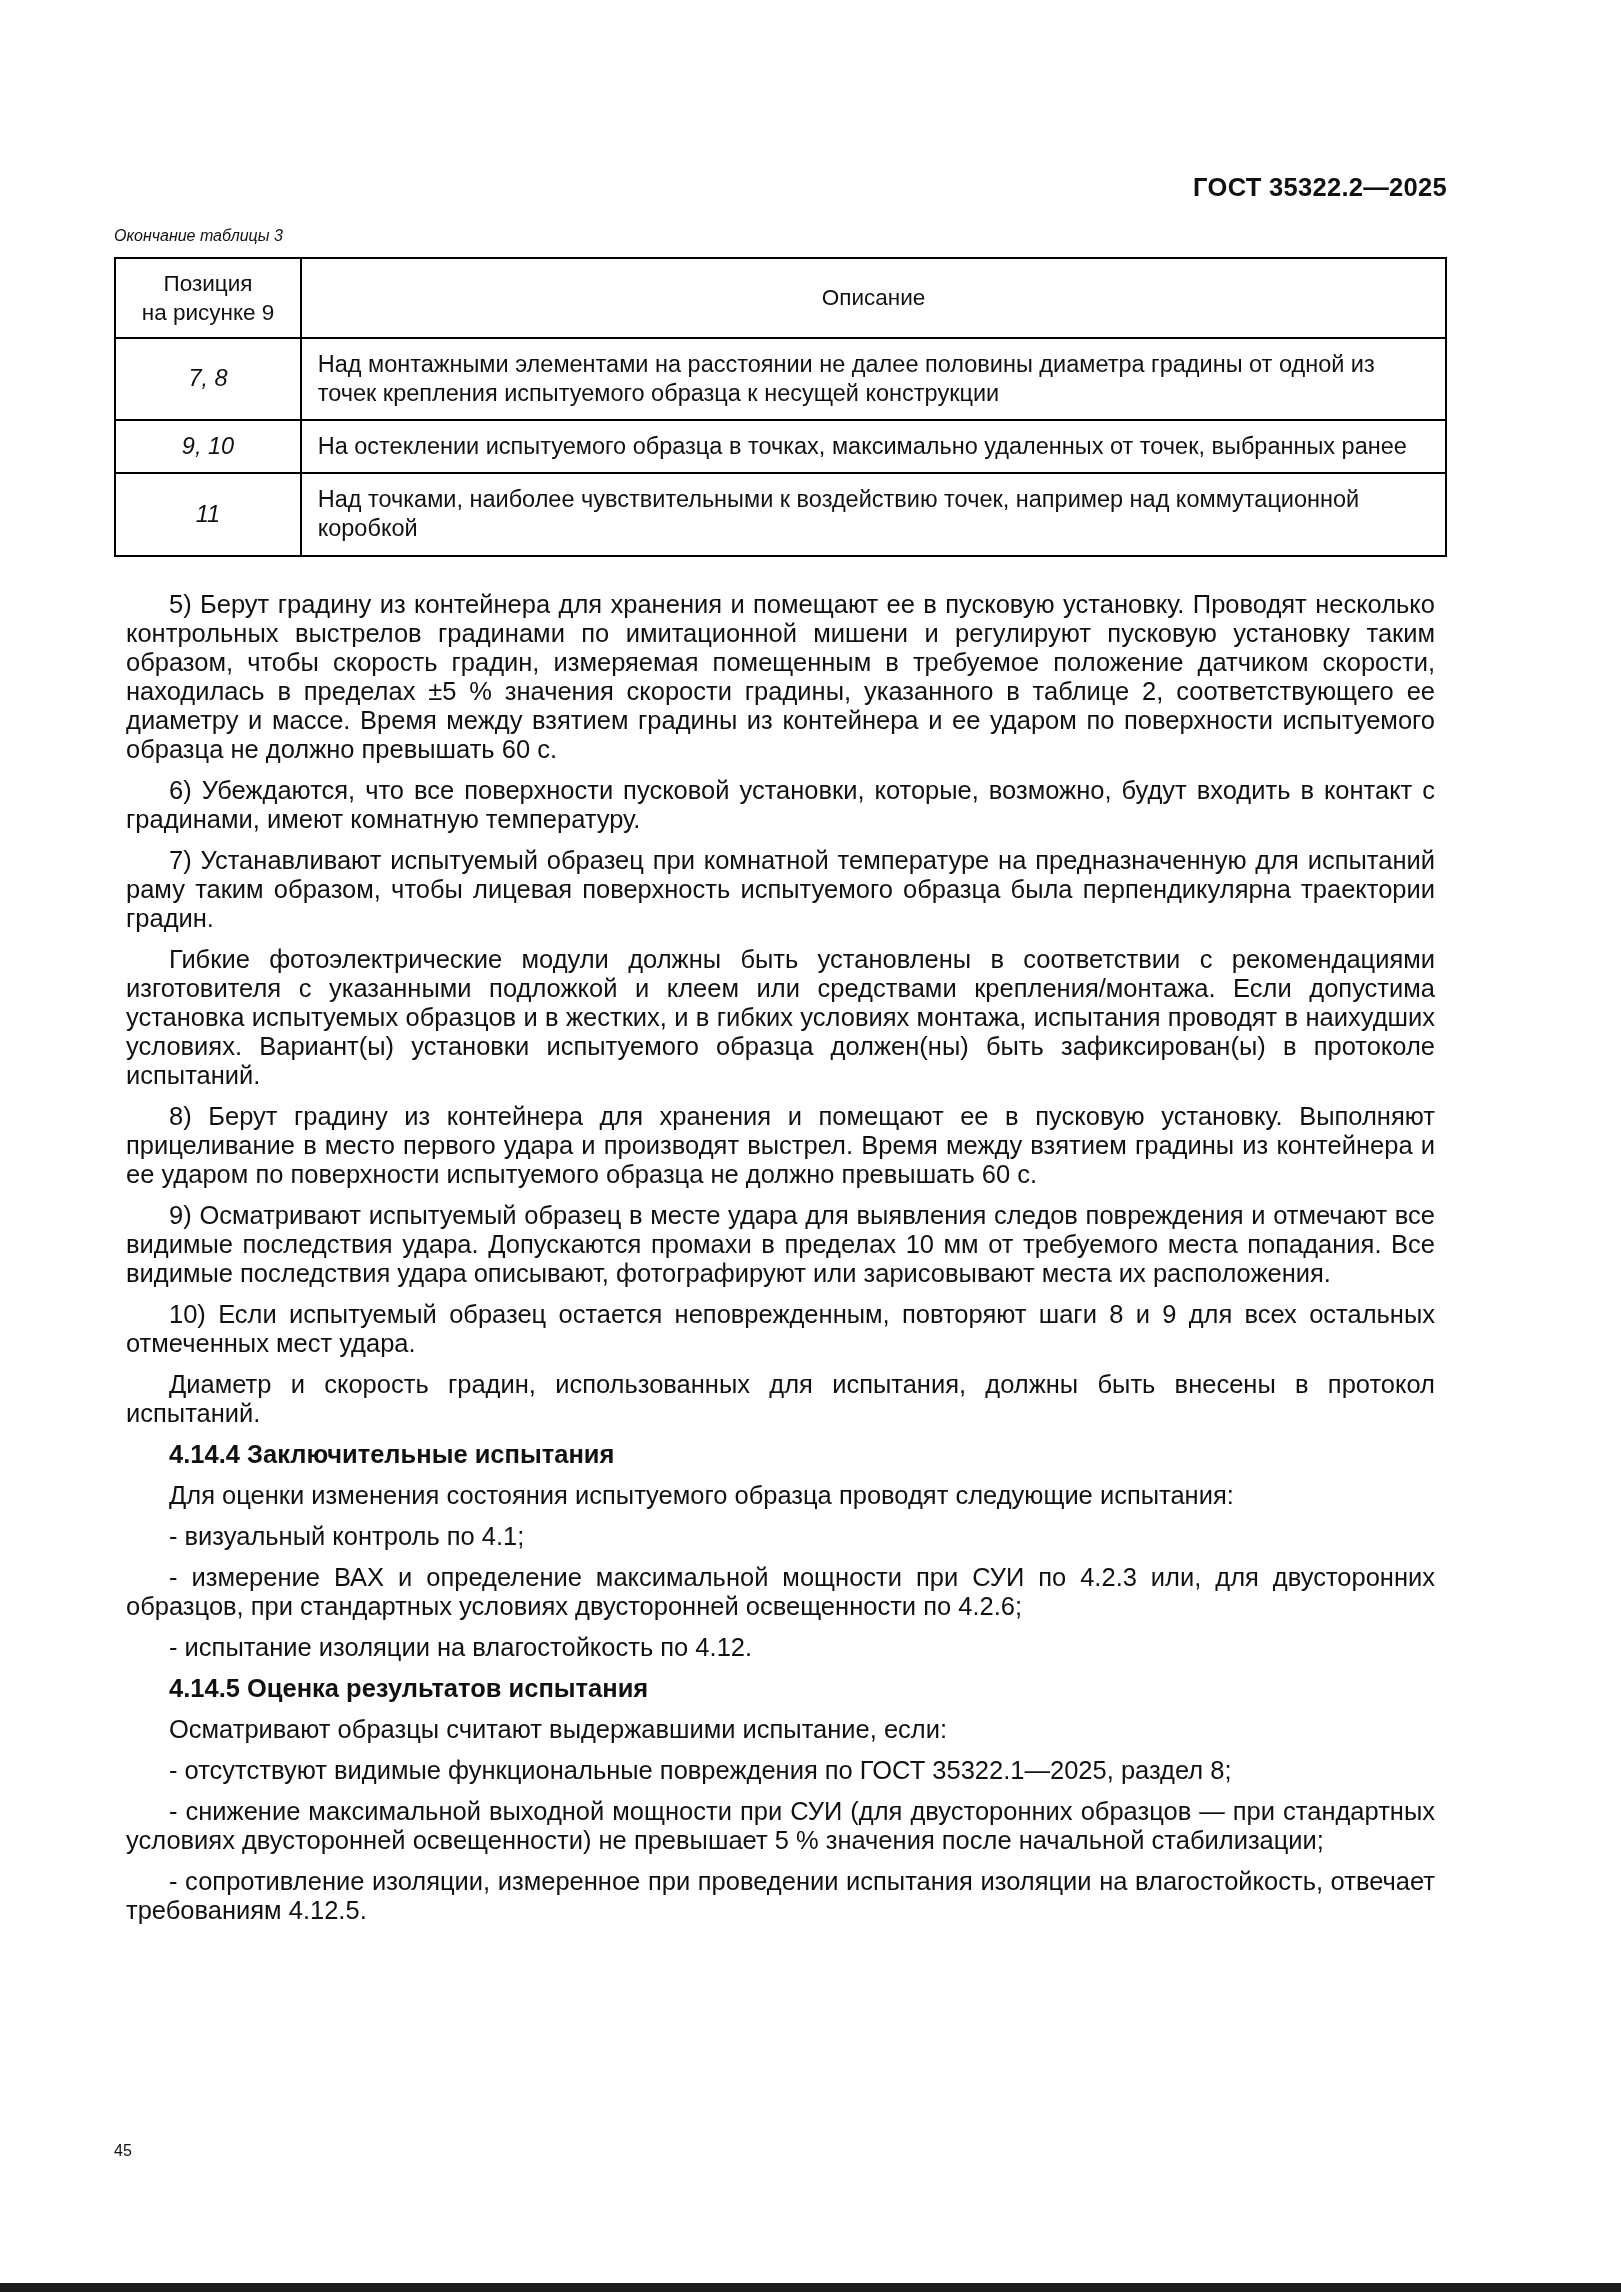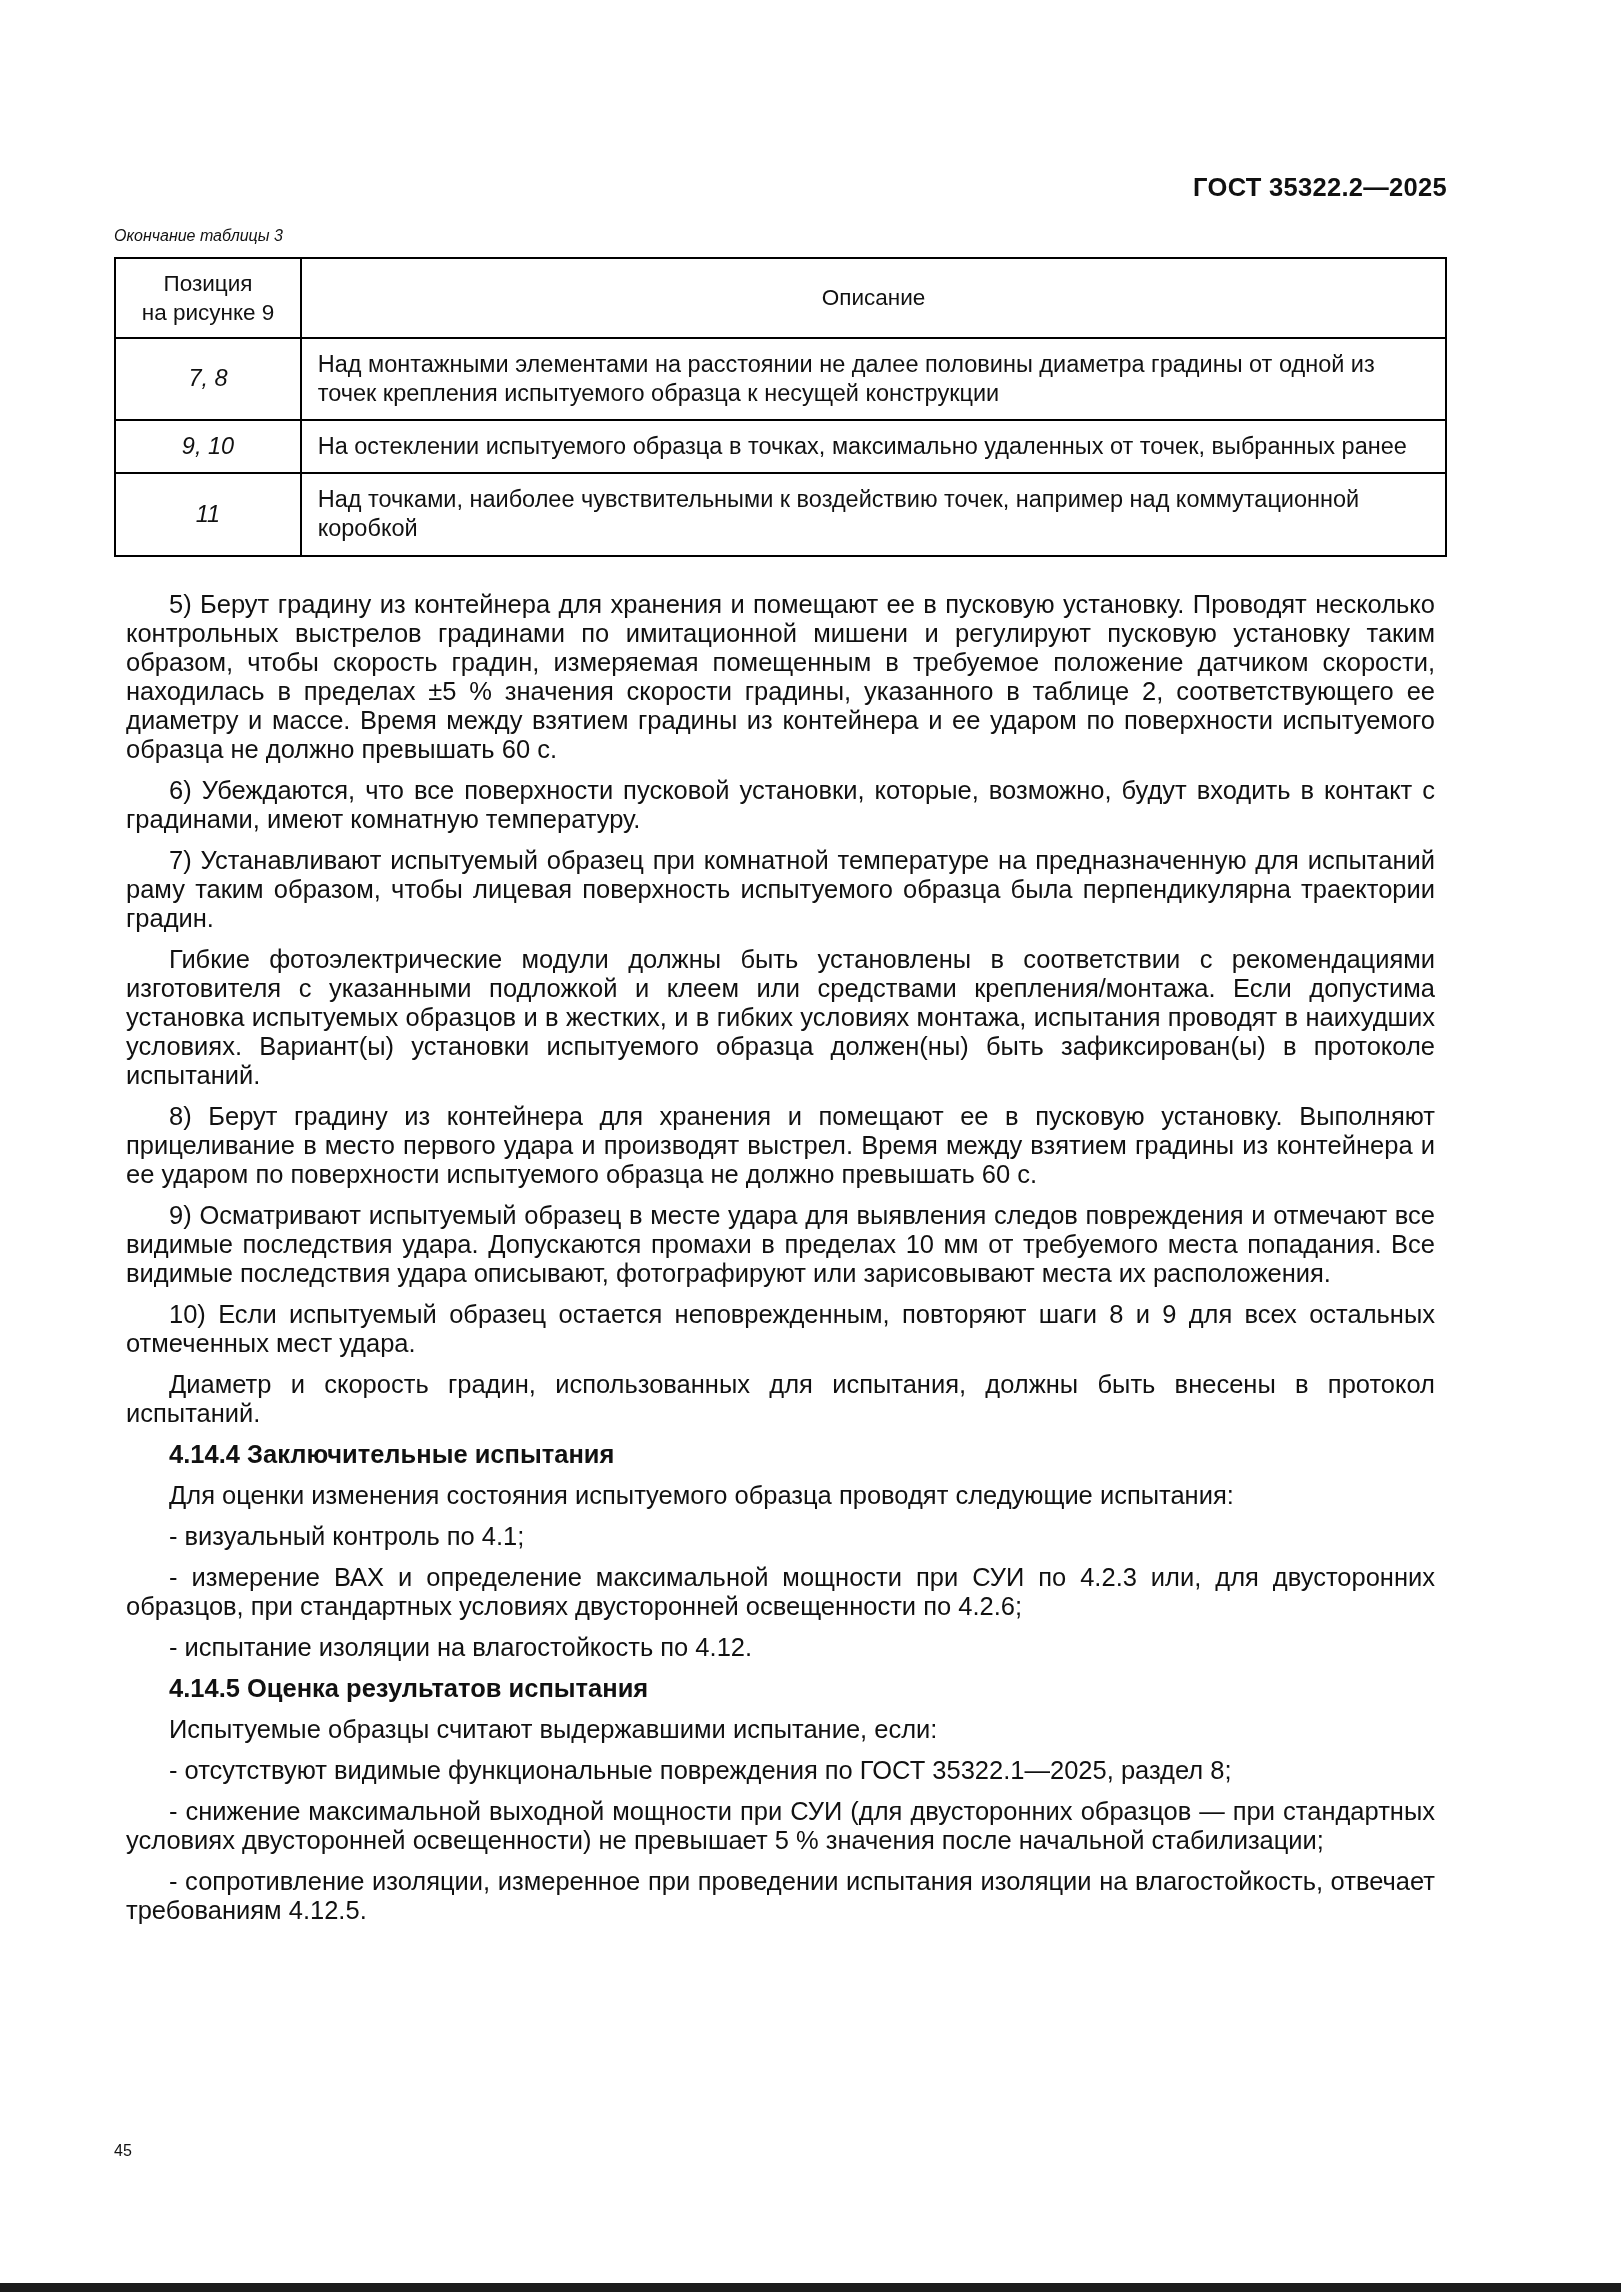--- a/index.html
+++ b/index.html
@@ -140,21 +140,21 @@
       <p>8) Берут градину из контейнера для хранения и помещают ее в пусковую установку. Выполняют прицеливание в место первого удара и производят выстрел. Время между взятием градины из контейнера и ее ударом по поверхности испытуемого образца не должно превышать 60 с.</p>
       <p>9) Осматривают испытуемый образец в месте удара для выявления следов повреждения и отмечают все видимые последствия удара. Допускаются промахи в пределах 10 мм от требуемого места попадания. Все видимые последствия удара описывают, фотографируют или зарисовывают места их расположения.</p>
       <p>10) Если испытуемый образец остается неповрежденным, повторяют шаги 8 и 9 для всех остальных отмеченных мест удара.</p>
       <p>Диаметр и скорость градин, использованных для испытания, должны быть внесены в протокол испытаний.</p>
       <p class="bold">4.14.4 Заключительные испытания</p>
       <p>Для оценки изменения состояния испытуемого образца проводят следующие испытания:</p>
       <p>- визуальный контроль по 4.1;</p>
       <p>- измерение ВАХ и определение максимальной мощности при СУИ по 4.2.3 или, для двусторонних образцов, при стандартных условиях двусторонней освещенности по 4.2.6;</p>
       <p>- испытание изоляции на влагостойкость по 4.12.</p>
       <p class="bold">4.14.5 Оценка результатов испытания</p>
-      <p>Испытуемые образцы считают выдержавшими испытание, если:</p>
+      <p>Осматривают образцы считают выдержавшими испытание, если:</p>
       <p>- отсутствуют видимые функциональные повреждения по ГОСТ 35322.1—2025, раздел 8;</p>
       <p>- снижение максимальной выходной мощности при СУИ (для двусторонних образцов — при стандартных условиях двусторонней освещенности) не превышает 5 % значения после начальной стабилизации;</p>
       <p>- сопротивление изоляции, измеренное при проведении испытания изоляции на влагостойкость, отвечает требованиям 4.12.5.</p>
     </div>
 
   </div>
 
   <div class="page-number">45</div>
 
   <div class="scan-edge"></div>

